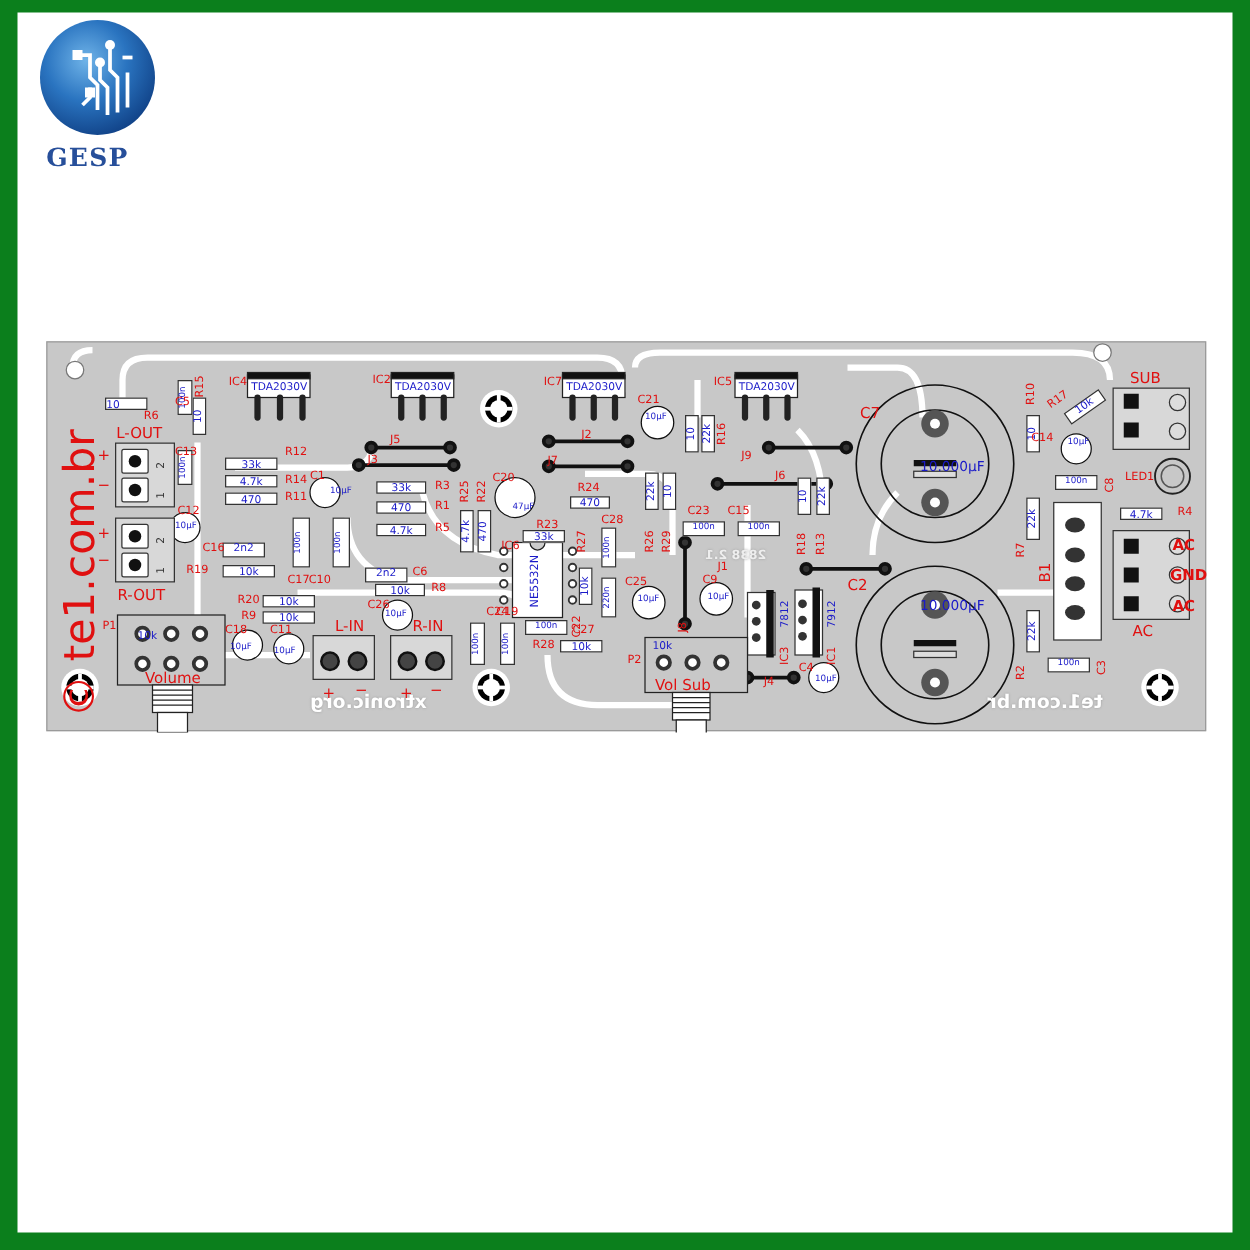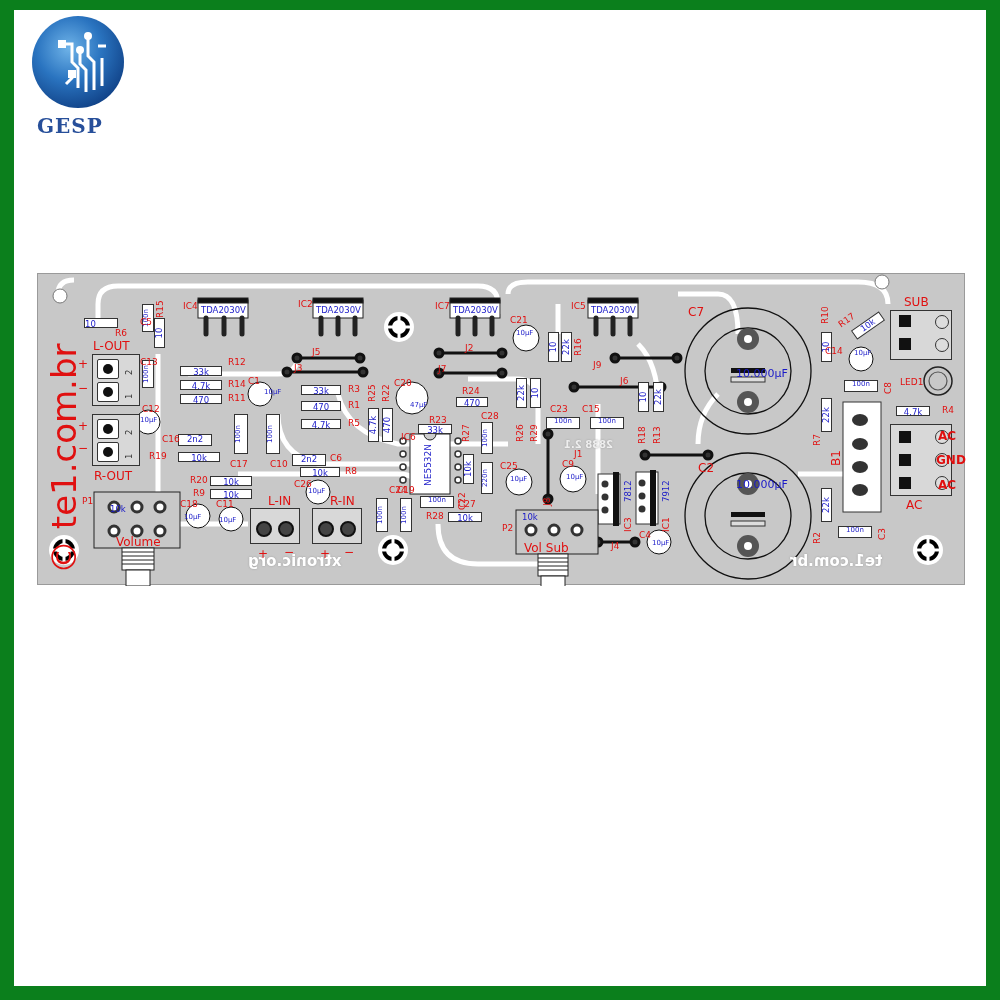--- a/index.html
+++ b/index.html
@@ -346,21 +346,21 @@
   <div class="lbl" style="left:102px;top:44px">C5</div>
   <div class="val vt" style="left:104px;top:114px;background:#fff;border:1px solid #333;width:28px;height:12px;text-align:center;font-size:7px">100n</div>
   <div class="lbl" style="left:102px;top:84px">C13</div>
   <div class="lbl" style="left:104px;top:131px">C12</div>
   <div class="val" style="left:102px;top:143px;font-size:7px">10µF</div>
   <div class="val" style="left:140px;top:160px;background:#fff;border:1px solid #333;width:34px;height:12px;text-align:center">2n2</div>
   <div class="lbl" style="left:124px;top:161px">C16</div>
   <div class="val vt" style="left:196px;top:180px;background:#fff;border:1px solid #333;width:40px;height:14px;text-align:center;font-size:7px">100n</div>
   <div class="lbl" style="left:192px;top:186px">C17</div>
   <div class="val vt" style="left:228px;top:180px;background:#fff;border:1px solid #333;width:40px;height:14px;text-align:center;font-size:7px">100n</div>
-  <div class="lbl" style="left:232px;top:186px">C10</div>
+  <div class="lbl" style="left:209px;top:186px">C10</div>
   <div class="lbl" style="left:210px;top:103px">C1</div>
   <div class="val" style="left:226px;top:115px;font-size:7px">10µF</div>
   <div class="val" style="left:254px;top:180px;background:#fff;border:1px solid #333;width:34px;height:12px;text-align:center">2n2</div>
   <div class="lbl" style="left:292px;top:180px">C6</div>
   <div class="lbl" style="left:256px;top:206px">C26</div>
   <div class="val" style="left:270px;top:214px;font-size:7px">10µF</div>
   <div class="lbl" style="left:142px;top:226px">C18</div>
   <div class="val" style="left:146px;top:240px;font-size:7px">10µF</div>
   <div class="lbl" style="left:178px;top:226px">C11</div>
   <div class="val" style="left:181px;top:243px;font-size:7px">10µF</div>
@@ -381,23 +381,23 @@
   <div class="lbl" style="left:462px;top:188px">C25</div>
   <div class="val" style="left:472px;top:202px;font-size:7px">10µF</div>
   <div class="lbl" style="left:524px;top:186px">C9</div>
   <div class="val" style="left:528px;top:200px;font-size:7px">10µF</div>
   <div class="val" style="left:508px;top:143px;background:#fff;border:1px solid #333;width:34px;height:12px;text-align:center;font-size:7px">100n</div>
   <div class="lbl" style="left:512px;top:131px">C23</div>
   <div class="val" style="left:552px;top:143px;background:#fff;border:1px solid #333;width:34px;height:12px;text-align:center;font-size:7px">100n</div>
   <div class="lbl" style="left:544px;top:131px">C15</div>
   <div class="lbl" style="left:601px;top:257px">C4</div>
   <div class="val" style="left:614px;top:266px;font-size:7px">10µF</div>
-  <div class="lbl big" style="left:650px;top:32px">C7</div>
+  <div class="lbl big" style="left:650px;top:50px">C7</div>
   <div class="val" style="left:698px;top:94px;font-size:11px">10.000µF</div>
-  <div class="lbl big" style="left:660px;top:188px">C2</div>
+  <div class="lbl big" style="left:640px;top:188px">C2</div>
   <div class="val" style="left:698px;top:205px;font-size:11px">10.000µF</div>
   <div class="lbl" style="left:787px;top:73px">C14</div>
   <div class="val" style="left:816px;top:76px;font-size:7px">10µF</div>
   <div class="val" style="left:806px;top:106px;background:#fff;border:1px solid #333;width:34px;height:12px;text-align:center;font-size:7px">100n</div>
   <div class="lbl vt" style="left:846px;top:120px">C8</div>
   <div class="val" style="left:800px;top:252px;background:#fff;border:1px solid #333;width:34px;height:12px;text-align:center;font-size:7px">100n</div>
   <div class="lbl vt" style="left:840px;top:266px">C3</div>
 
   <div class="lbl" style="left:536px;top:176px">J1</div>
   <div class="lbl" style="left:427px;top:70px">J2</div>

